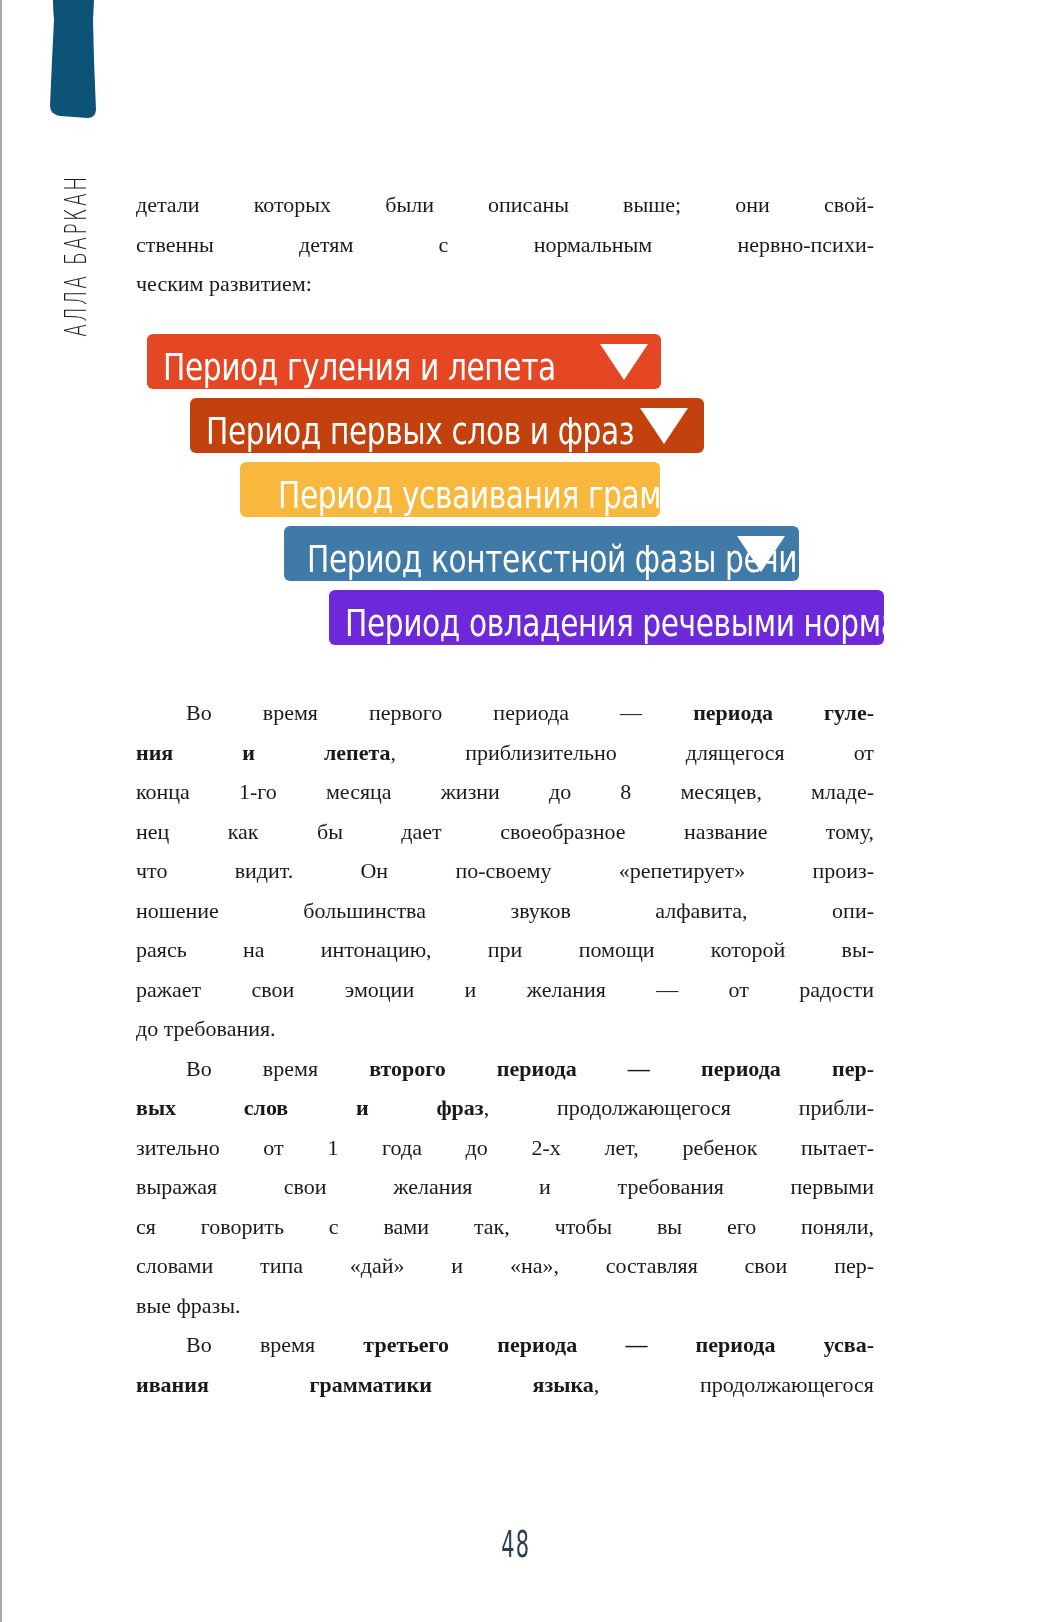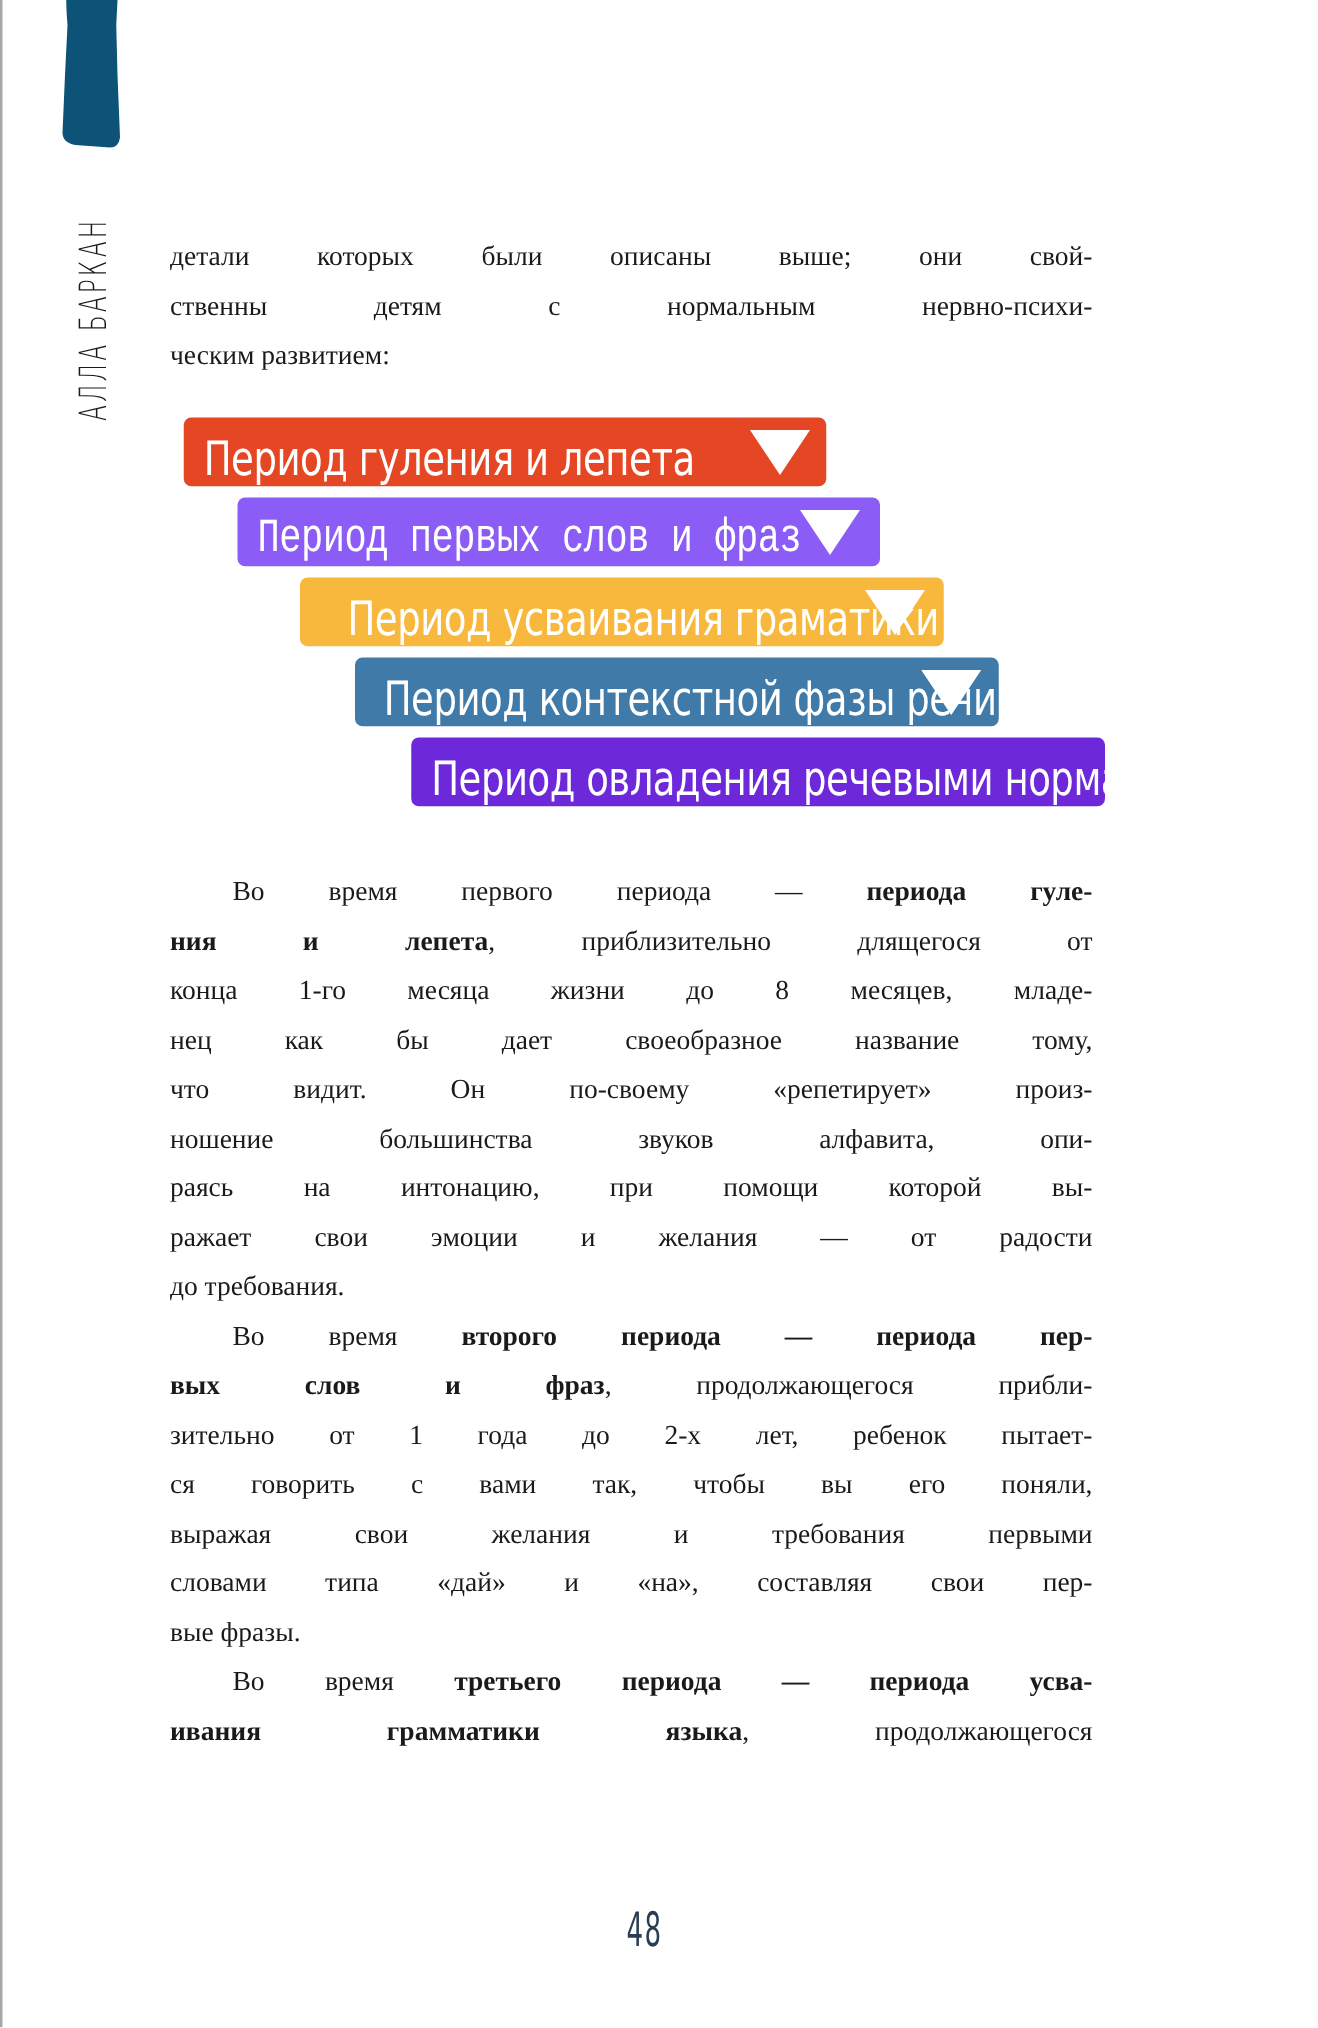--- a/index.html
+++ b/index.html
@@ -145,25 +145,25 @@
   <span class="line">детали которых были описаны выше; они свой-</span>
   <span class="line">ственны детям с нормальным нервно-психи-</span>
   <span class="line last">ческим развитием:</span>
 </div>
 
 <div class="bars">
   <div class="bar" style="left:147px; top:334px; width:514px; background:#e54623;">
     <span class="bar-label">Период гуления и лепета</span>
     <span class="bar-arrow" style="left:453px;"></span>
   </div>
-  <div class="bar" style="left:190px; top:398px; width:514px; background:#8b5cf6;font-family:Liberation Mono, monospace;">
+  <div class="bar" style="left:190px; top:398px; width:514px; background:#c2410c;">
     <span class="bar-label">Период первых слов и фраз</span>
     <span class="bar-arrow" style="left:450px;"></span>
   </div>
-  <div class="bar" style="left:240px; top:462px; width:515px; background:#f8b83d;padding-left:38px;">
+  <div class="bar" style="left:240px; top:462px; width:420px; background:#f8b83d;padding-left:38px;">
     <span class="bar-label">Период усваивания граматики языка</span>
     <span class="bar-arrow" style="left:452px;"></span>
   </div>
   <div class="bar" style="left:284px; top:526px; width:515px; background:#3f7aa8;padding-left:23px;">
     <span class="bar-label">Период контекстной фазы речи</span>
     <span class="bar-arrow" style="left:453px;"></span>
   </div>
   <div class="bar" style="left:329px; top:590px; width:555px; background:#6d28d9;">
     <span class="bar-label">Период овладения речевыми нормами языка</span>
   </div>
@@ -178,22 +178,22 @@
     <span class="line">что видит. Он по-своему «репетирует» произ-</span>
     <span class="line">ношение большинства звуков алфавита, опи-</span>
     <span class="line">раясь на интонацию, при помощи которой вы-</span>
     <span class="line">ражает свои эмоции и желания — от радости</span>
     <span class="line last">до требования.</span>
   </div>
   <div>
     <span class="line indent"><span>Во время </span><b>второго периода — периода пер-</b></span>
     <span class="line"><b>вых слов и фраз</b><span>, продолжающегося прибли-</span></span>
     <span class="line">зительно от 1 года до 2-х лет, ребенок пытает-</span>
+    <span class="line">выражая свои желания и требования первыми</span>
     <span class="line">ся говорить с вами так, чтобы вы его поняли,</span>
-    <span class="line">выражая свои желания и требования первыми</span>
     <span class="line">словами типа «дай» и «на», составляя свои пер-</span>
     <span class="line last">вые фразы.</span>
   </div>
   <div>
     <span class="line indent"><span>Во время </span><b>третьего периода — периода усва-</b></span>
     <span class="line"><b>ивания грамматики языка</b><span>, продолжающегося</span></span>
   </div>
 </div>
 
 <div class="page-number">48</div>

